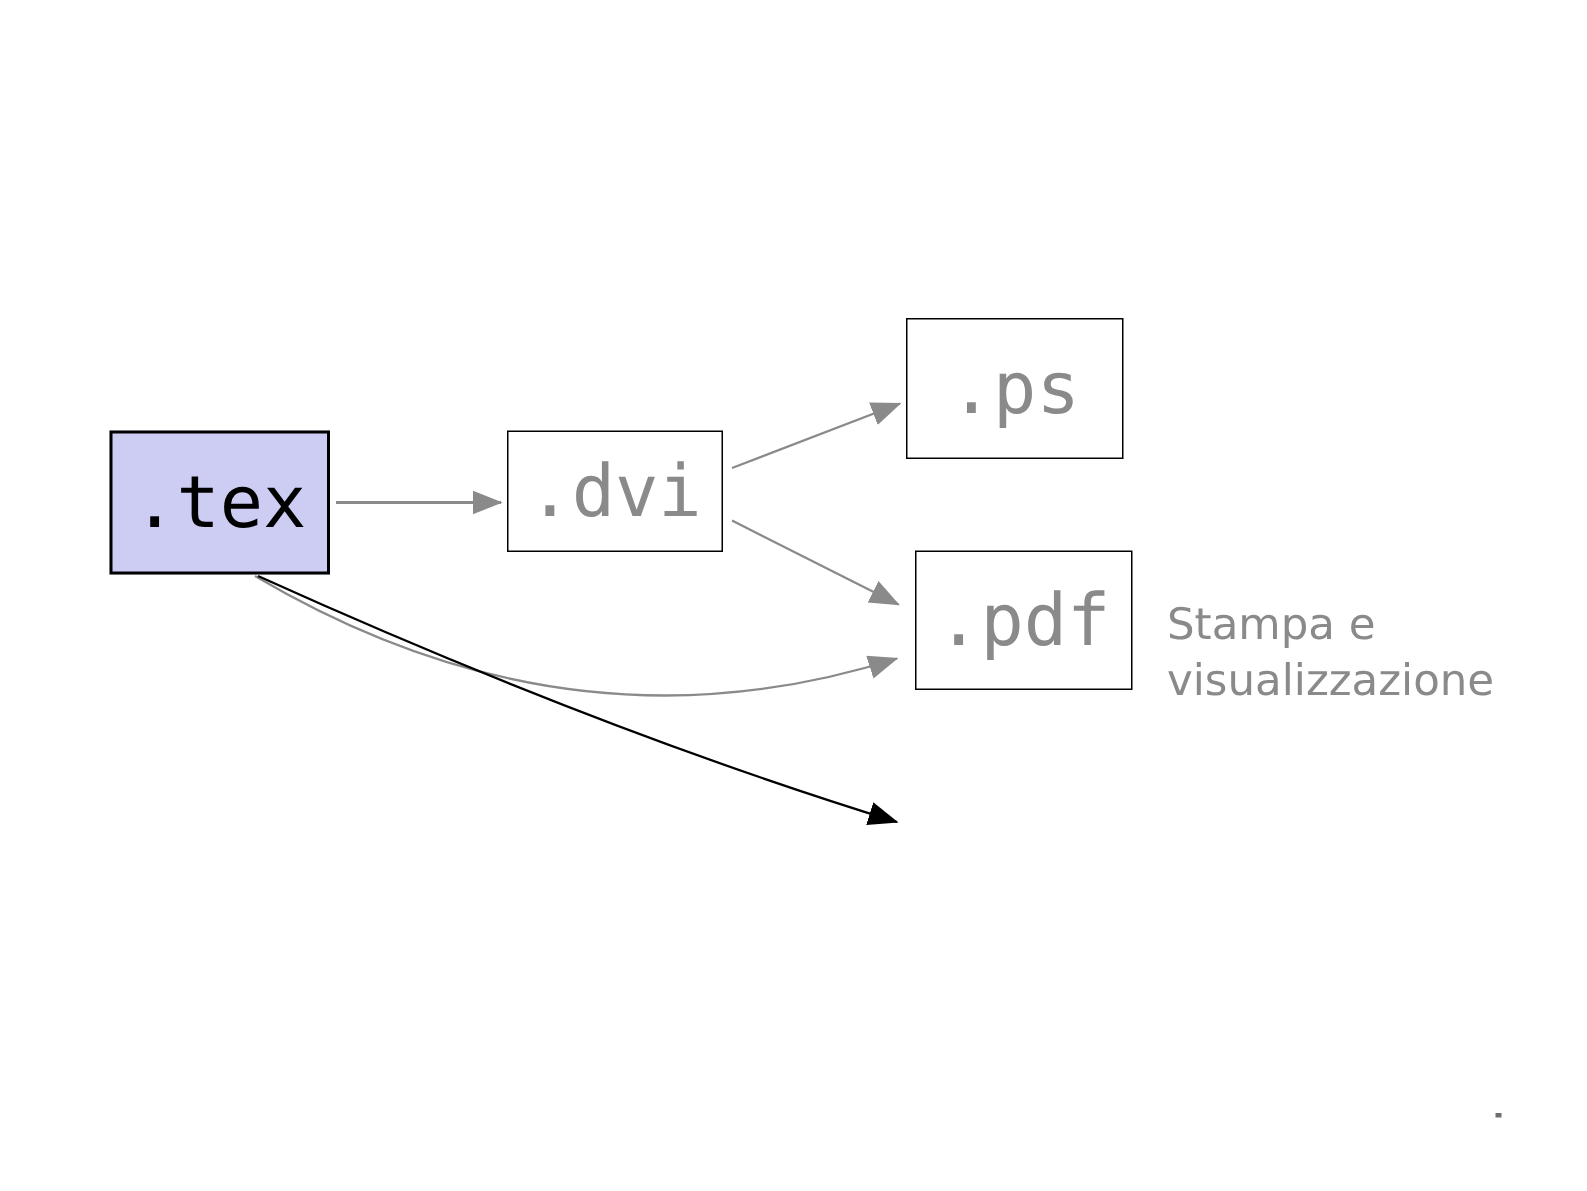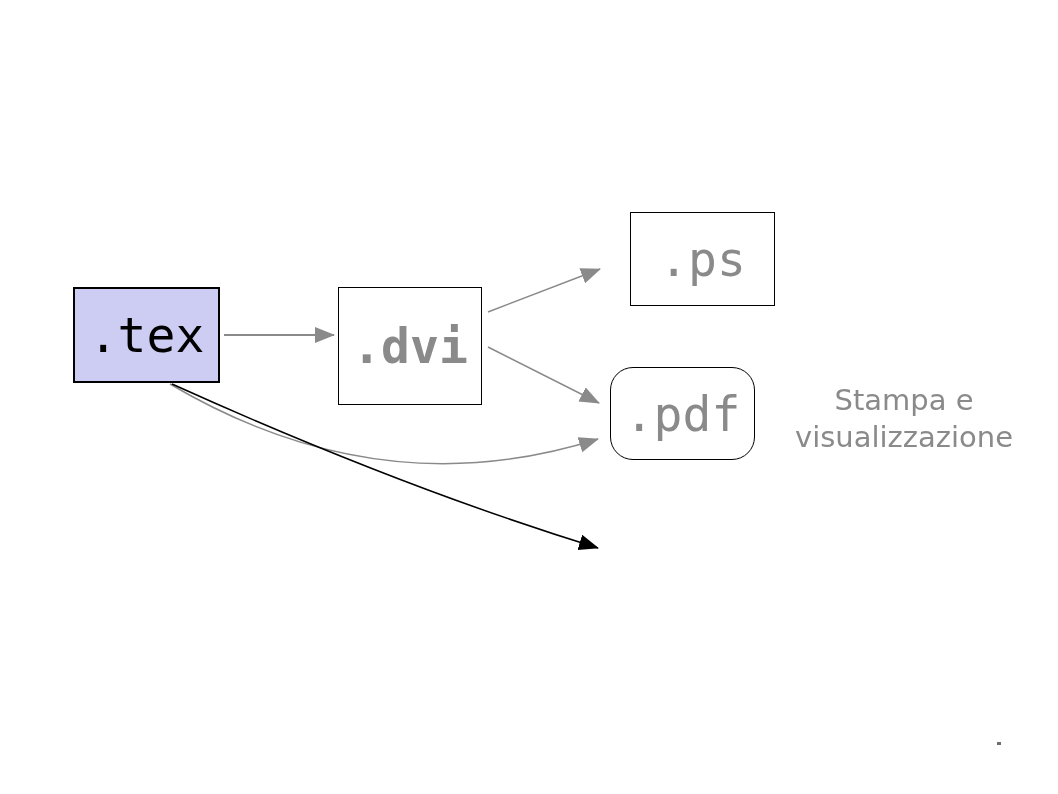--- a/index.html
+++ b/index.html
@@ -36,32 +36,32 @@
   }
   .node.highlight {
     background: #cdcdf3;
     border: 2px solid #000000;
     color: #000000;
   }
   .node.plain {
     color: #8a8a8a;
   }
   #node-tex  { left: 73px;  top: 287px; width: 147px; height: 96px; }
-  #node-dvi  { left: 338px; top: 287px; width: 144px; height: 118px; font-weight: bold; }
-  #node-ps   { left: 630px; top: 212px; width: 145px; height: 94px; }
-  #node-pdf  { left: 610px; top: 367px; width: 145px; height: 93px; border-radius: 23px; }
+  #node-dvi  { left: 338px; top: 287px; width: 144px; height: 81px; }
+  #node-ps   { left: 604px; top: 212px; width: 145px; height: 94px; }
+  #node-pdf  { left: 610px; top: 367px; width: 145px; height: 93px; }
   #node-html { left: 610px; top: 498px; width: 143px; height: 95px; }
   .annotation {
     position: absolute;
     color: #8a8a8a;
     font-size: 29px;
     line-height: 37px;
   }
   #label-ps  { left: 778px; top: 238px; width: 260px; }
-  #label-pdf { left: 778px; top: 382px; width: 252px; text-align: center; }
+  #label-pdf { left: 778px; top: 398px; width: 252px; }
   #artifact-dot {
     position: absolute;
     left: 997px;
     top: 742px;
     width: 4px;
     height: 3px;
     background: #6f6f6f;
   }
 </style>
 </head>

